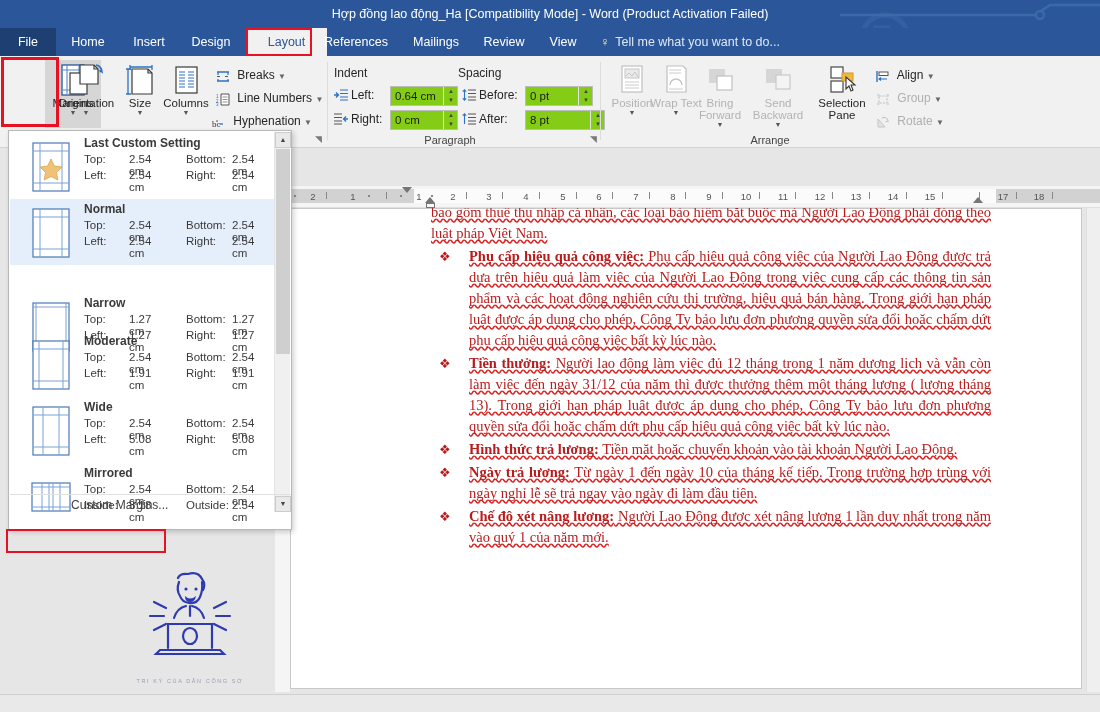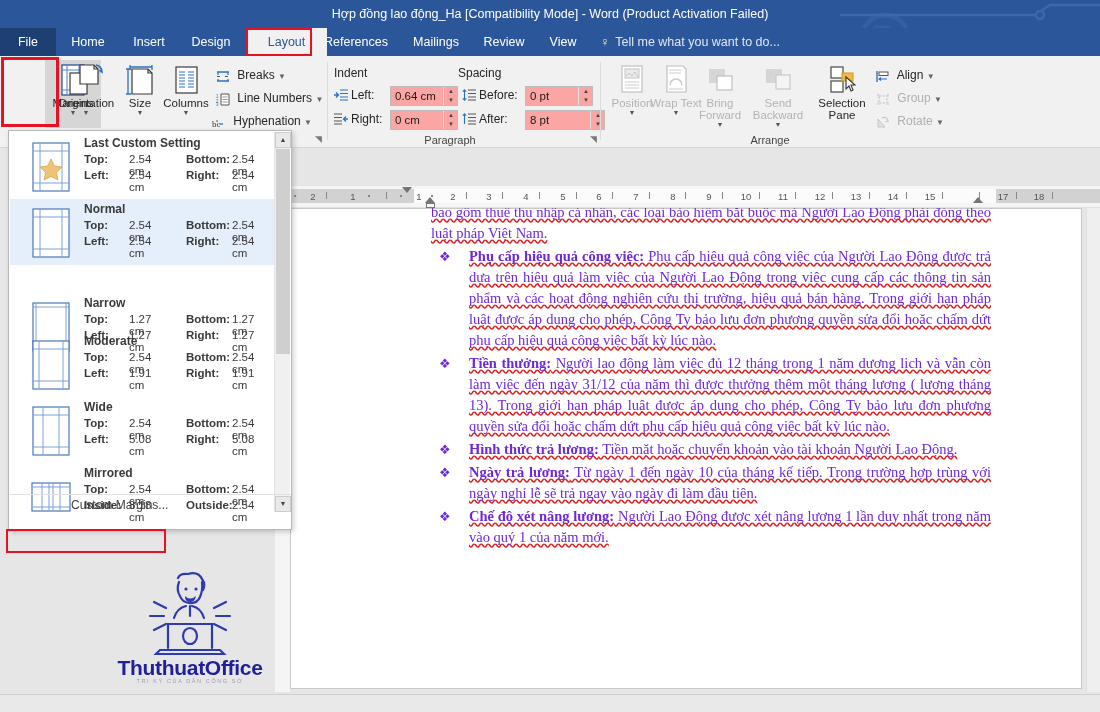--- a/index.html
+++ b/index.html
@@ -77,21 +77,21 @@
     white-space:nowrap; cursor:default; line-height:22px;
   }
   .smallbtn.dis{ color:#b0b0b0; }
   .smallbtn .si{ display:inline-block; width:18px; vertical-align:-4px; }
   .smallbtn .sc{ color:#666; font-size:8px; }
 
   .fieldlabel{
     position:absolute; font-size:12px; color:#262626; white-space:nowrap;
   }
   .spin{
-    position:absolute; height:20px; background:#fca5a5; border:1px solid #bcbcbc;
+    position:absolute; height:20px; background:#84cc16; border:1px solid #bcbcbc;
     font-size:11.5px; color:#1a1a1a;
   }
   .spin .val{ position:absolute; left:4px; top:0; line-height:19px; }
   .spin .arrows{
     position:absolute; right:0; top:0; width:14px; height:18px;
     border-left:1px solid #e2e2e2;
   }
   .spin .arrows i{
     position:absolute; left:0; width:14px; height:9px; font-size:6px;
     line-height:9px; text-align:center; color:#444; font-style:normal;
@@ -129,21 +129,21 @@
   #canvas{
     position:absolute; left:290px; top:208px; width:795px; height:484px;
     background:#e6e6e6; overflow:hidden;
   }
   #page{
     position:absolute; left:0px; top:0px; width:792px; height:481px;
     background:#fff; border:1px solid #c8c8c8;
   }
   #doc{
     position:absolute; left:140px; top:0px; width:560px;
-    font-family:"Liberation Serif", serif; color:#6d28d9;
+    font-family:"Liberation Serif", serif; color:#b91c1c;
   }
   .para{ position:relative; margin:0 0 2px 0; font-size:14.5px; line-height:21px; text-align:justify; }
   .para.bul{ padding-left:38px; }
   .bullet{ position:absolute; left:8px; top:0; font-size:13px; }
   .para b{ font-weight:bold; }
   .sq{
     text-decoration:underline;
     text-decoration-color:#e02020;
     text-decoration-style:wavy;
     text-decoration-skip-ink:none;
@@ -161,21 +161,21 @@
   .mitem.sel{ background:#e5eefb; }
   .mitem .thumb{
     position:absolute; left:20px; top:8px; width:42px; height:52px;
   }
   .mitem .nm{
     position:absolute; left:74px; top:3px; font-size:12px; font-weight:bold;
     color:#3a3a3a;
   }
   .mitem .r1{ position:absolute; left:74px; top:20px; font-size:11.5px; color:#3a3a3a; }
   .mitem .r2{ position:absolute; left:74px; top:36px; font-size:11.5px; color:#3a3a3a; }
-  .mitem .k{ position:absolute;font-weight:bold; }
+  .mitem .k{ position:absolute; }
   .mitem .v{ position:absolute; }
 
   #dd-scroll{
     position:absolute; right:1px; top:1px; width:16px; height:380px;
     background:#f0f0f0; border-left:1px solid #e4e4e4;
   }
   #dd-scroll .sbtn{
     position:absolute; left:0; width:16px; height:16px; background:#e9e9e9;
     border:1px solid #ccc; font-size:7px; line-height:14px; text-align:center;
     color:#444;
@@ -771,17 +771,16 @@
       <circle cx="86" cy="17" r="1.6" fill="#2e3bb0" stroke="none"></circle>
       <circle cx="96" cy="17" r="1.6" fill="#2e3bb0" stroke="none"></circle>
       <path d="M85 24 q5 5 11 0 q-1 6 -6 6 q-5 0 -5 -6 Z" fill="#2e3bb0" stroke="none"></path>
       <path d="M74 46 q3 -10 12 -12 M104 46 q-3 -10 -12 -12"></path>
       <path d="M90 34 V44"></path>
       <path d="M68 76 V52 h44 v24"></path>
       <path d="M60 78 h60 l4 4 H56 Z"></path>
       <ellipse cx="90" cy="64" rx="7" ry="8"></ellipse>
     </g>
   </svg>
-  <div class="word">ThuthuatOffice</div>
   <div class="tag">TRI KỶ CỦA DÂN CÔNG SỞ</div>
 </div>
 
 <div id="statusstrip"></div>
 
 </body></html>

